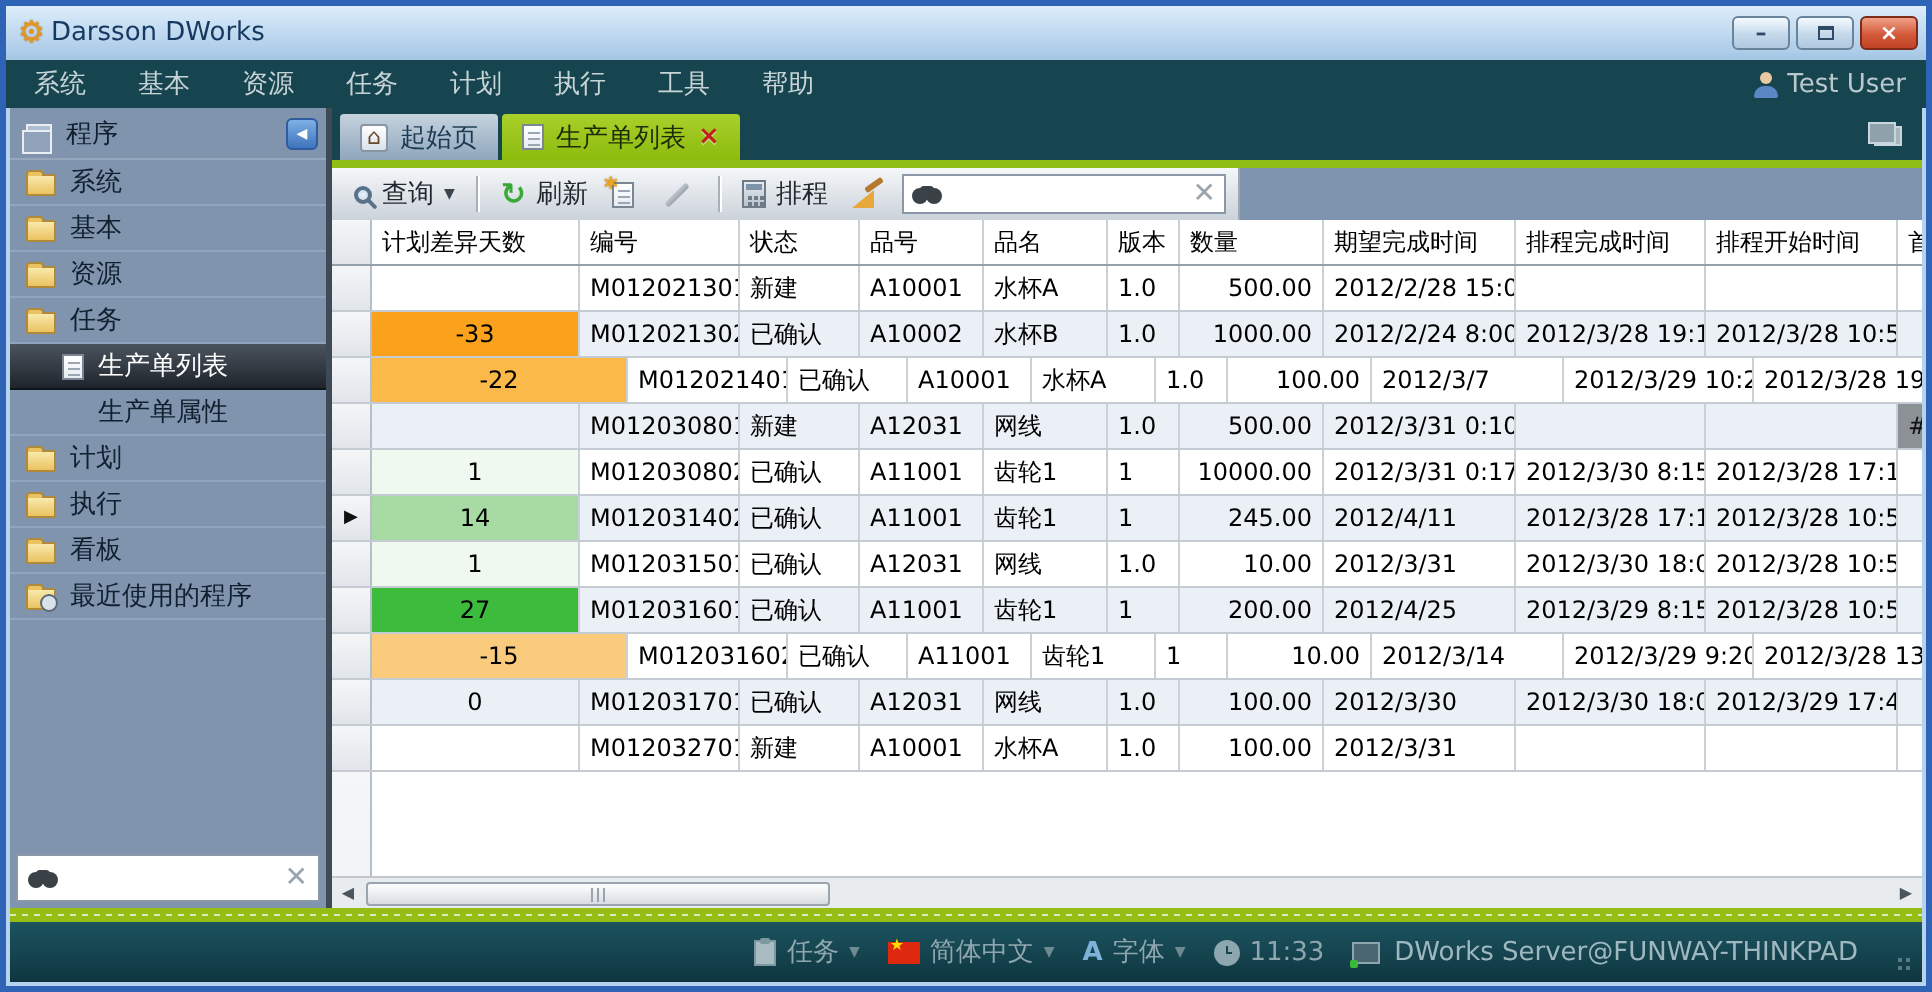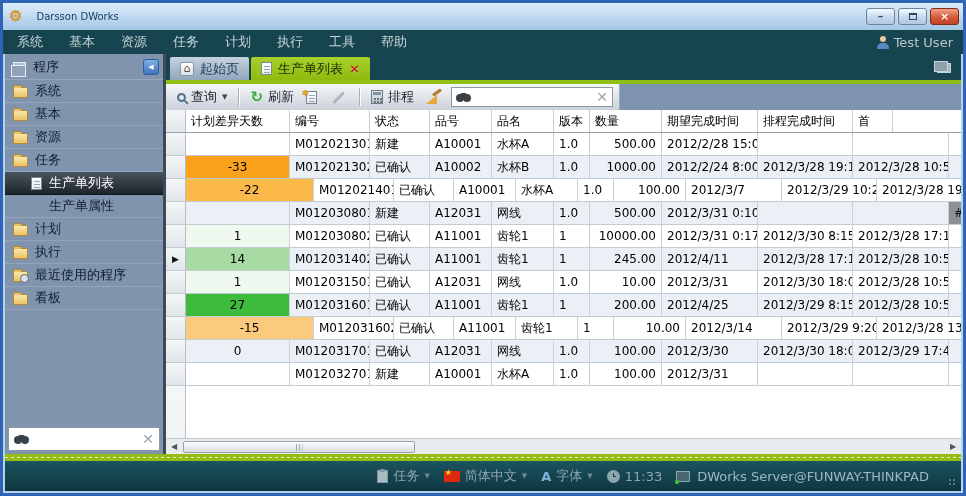--- a/index.html
+++ b/index.html
@@ -4,21 +4,21 @@
 <style>
   * { margin:0; padding:0; box-sizing:border-box; }
   html,body { width:966px; height:496px; overflow:hidden; background:#666; }
   body { font-family:"DejaVu Sans","Liberation Sans",sans-serif; font-size:13px; }
 
   .window { width:966px; height:496px; border:3px solid #2E63B5; background:#B5D2EE; display:flex; flex-direction:column; }
   .frame-pad { flex:1; display:flex; flex-direction:column; padding:0 2px 2px 2px; background:#B5D2EE; min-height:0; }
 
   
   .titlebar { height:27px; background:linear-gradient(#DCEDFA,#BBD6EE 60%,#A3C6E4); display:flex; align-items:center; padding:0 4px 0 6px; flex:none; }
-  .titlebar .title { color:#16395F; font-size:10px; margin-left:14px; flex:1; }
+  .titlebar .title { color:#16395F; font-size:13px; margin-left:3px; flex:1; }
   .icon-gear { color:#E8971E; font-size:15px; line-height:1; text-shadow:0 0 1px #9C6510; }
   .winbtn { width:29px; height:17px; border:1px solid #6B829B; border-radius:3px; margin-left:3px; display:flex; align-items:center; justify-content:center; font-size:11px; font-weight:bold; color:#2E4A66; background:linear-gradient(#F4FAFF,#C4D8EA 55%,#AFC9E0); cursor:default; }
   .winbtn.close { background:linear-gradient(#F0A088,#D4593A 55%,#C04327); border-color:#7E2C18; color:#fff; }
   .winbtn .maxglyph { width:8px; height:7px; border:1px solid #2E4A66; border-top-width:2px; display:block; }
 
   
   .menubar { height:24px; background:#17454F; display:flex; align-items:center; padding:0 10px 0 14px; flex:none; }
   .menu-item { color:#C6D3D7; font-size:13px; margin-right:26px; cursor:default; }
   .menubar .spacer { flex:1; }
   .user-box { display:flex; align-items:center; gap:5px; color:#B9C8CC; font-size:13px; }
@@ -193,26 +193,26 @@
             </div>
             <div class="side-item indent0">
               <span class="icon-folder"></span>
               <span>计划</span>
             </div>
             <div class="side-item indent0">
               <span class="icon-folder"></span>
               <span>执行</span>
             </div>
             <div class="side-item indent0">
+              <span class="icon-folder"></span>
+              <span>看板</span>
+            </div>
+            <div class="side-item indent0">
               <span class="icon-folder recent"></span>
               <span>最近使用的程序</span>
-            </div>
-            <div class="side-item indent0">
-              <span class="icon-folder"></span>
-              <span>看板</span>
             </div>
           </div>
         <div class="side-search">
           <span class="icon-binoculars"></span>
           <input type="text" value="" style="">
           <span class="icon-clear">✕</span>
         </div>
       </div>
 
       <div class="vsep"></div>
@@ -275,20 +275,21 @@
               <div class="cell ind"></div>
               <div class="cell hcell" style="width: 104px;">计划差异天数</div>
               <div class="cell hcell" style="width: 80px;">编号</div>
               <div class="cell hcell" style="width: 60px;">状态</div>
               <div class="cell hcell" style="width: 62px;">品号</div>
               <div class="cell hcell" style="width: 62px;">品名</div>
               <div class="cell hcell" style="width: 36px;">版本</div>
               <div class="cell hcell" style="width: 72px;">数量</div>
               <div class="cell hcell" style="width: 96px;">期望完成时间</div>
               <div class="cell hcell" style="width: 95px;">排程完成时间</div>
+              <div class="cell hcell" style="width: 96px;">排程开始时间</div>
               <div class="cell hcell" style="width: 40px;">首</div>
             </div>
           <div>
               <div class="grow">
                 <div class="cell ind"></div>
                 <div class="cell al-center" style="width: 104px;"></div>
                 <div class="cell" style="width: 80px;">M012021301</div>
                 <div class="cell" style="width: 60px;">新建</div>
                 <div class="cell" style="width: 62px;">A10001</div>
                 <div class="cell" style="width: 62px;">水杯A</div>

